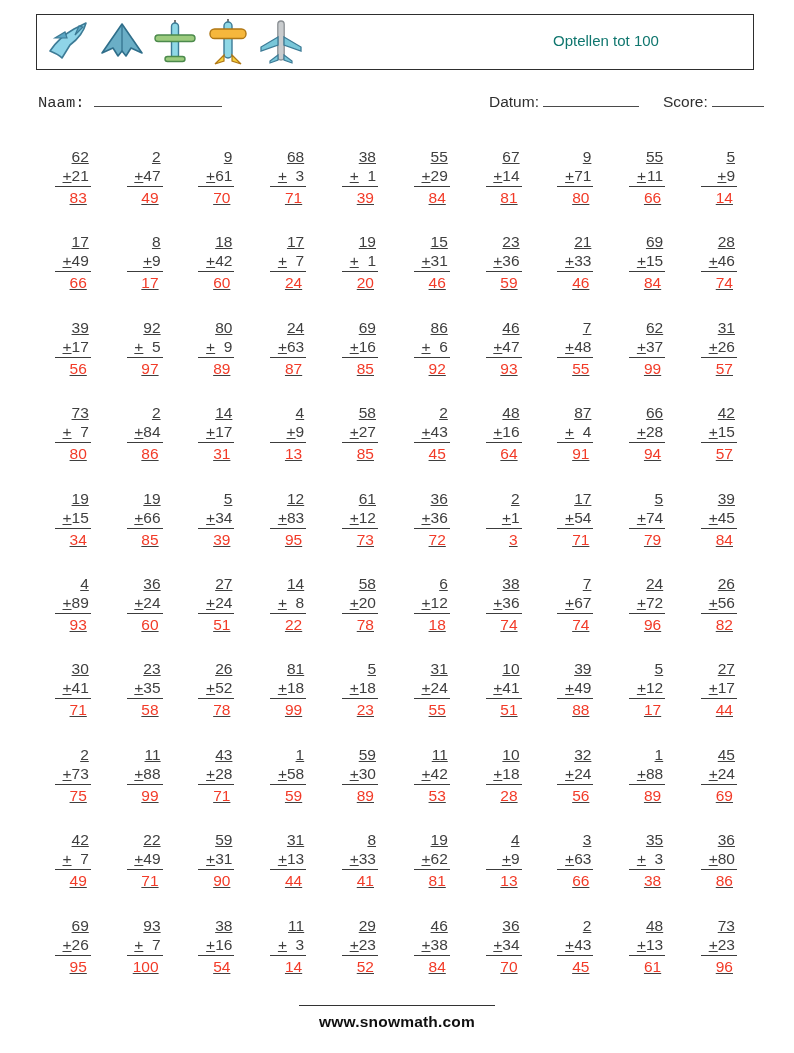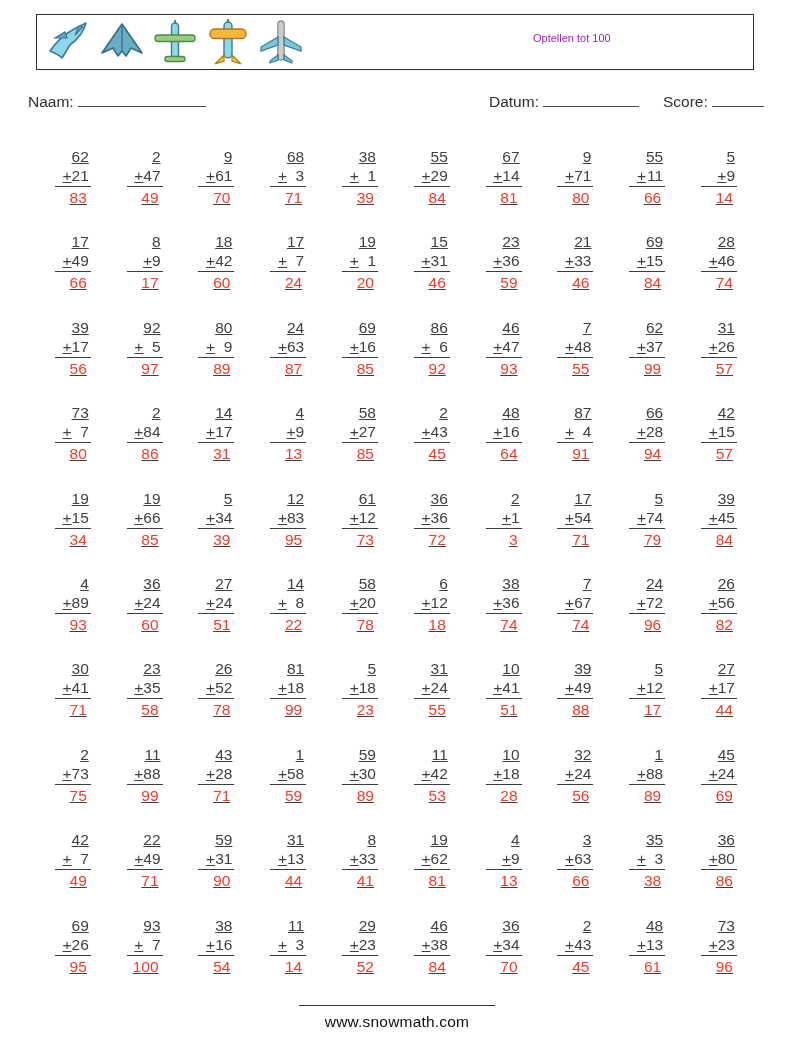--- a/index.html
+++ b/index.html
@@ -6,24 +6,24 @@
   body{
     width:794px;height:1053px;background:#ffffff;position:relative;
     font-family:"Liberation Sans", sans-serif;color:#3f3f3f;overflow:hidden;
   }
   .header-box{
     position:absolute;left:36px;top:14px;width:718px;height:56px;
     border:1.6px solid #2e2e2e;background:#fff;box-sizing:border-box;
   }
   .icons{position:absolute;left:8px;top:3px;display:flex;gap:5px;align-items:center;}
   .plane{width:48px;height:48px;display:block;}
-  .hdr-title{position:absolute;left:496px;top:17px;font-size:11px;color:#a21caf;}
+  .hdr-title{position:absolute;left:516px;top:17px;font-size:15px;color:#0f766e;}
   .fields{position:absolute;top:93px;left:0;width:794px;height:22px;font-size:15.5px;color:#2f2f2f;}
   .fgroup{position:absolute;white-space:nowrap;}
-  .f-naam{left:28px;}
+  .f-naam{left:38px;font-family:Liberation Mono, monospace;}
   .f-datum{left:489px;}
   .f-score{left:663px;}
   .uline{display:inline-block;border-bottom:1.4px solid #4a4a4a;height:13px;vertical-align:baseline;}
   .ul-naam{width:128px;}
   .ul-datum{width:96px;}
   .ul-score{width:52px;}
   .grid{
     position:absolute;left:38px;top:147px;width:718px;
     display:grid;grid-template-columns:repeat(10,1fr);grid-auto-rows:85.4px;text-decoration:underline;
   }
@@ -31,21 +31,21 @@
   .prob{font-size:15.5px;line-height:19px;min-width:36px;}
   .num{text-align:right;white-space:nowrap;}
   .top,.op{padding-right:2px;}
   .bspan{display:inline-block;text-align:right;}
   .ans{
     border-top:1.5px solid #3c3c3c;color:var(--ans-color,#f23b28);
     padding-right:4px;margin-top:1px;padding-top:1px;
   }
   .footer{position:absolute;left:0;top:1005px;width:794px;text-align:center;}
   .footer-rule{width:196px;border-top:1.4px solid #333;margin:0 auto 7px auto;}
-  .footer-text{font-weight:normal;font-size:15.5px;color:#101010;letter-spacing:0.2px;}
+  .footer-text{font-weight:bold;font-size:15.5px;color:#101010;letter-spacing:0.2px;}
 </style>
 </head>
 <body style="--ans-color: #f23b28;">
 
 <div class="header-box">
   <div class="icons">
     <svg class="plane" viewBox="0 0 48 48">
       <path d="M5 33 C11 24 20 16 29 11 L41 5 C39 13 33 21 25 27 L17 40 C14 37 10 35 5 33 Z" fill="#8fd4e8" stroke="#3d7b96" stroke-width="1.6" stroke-linejoin="round"></path>
       <path d="M22 20 L10 20 L20 14 Z" fill="#5ba6c4" stroke="#3d7b96" stroke-width="1.2"></path>
       <path d="M30 17 L34 8 L38 9 Z" fill="#5ba6c4" stroke="#3d7b96" stroke-width="1.2"></path>

